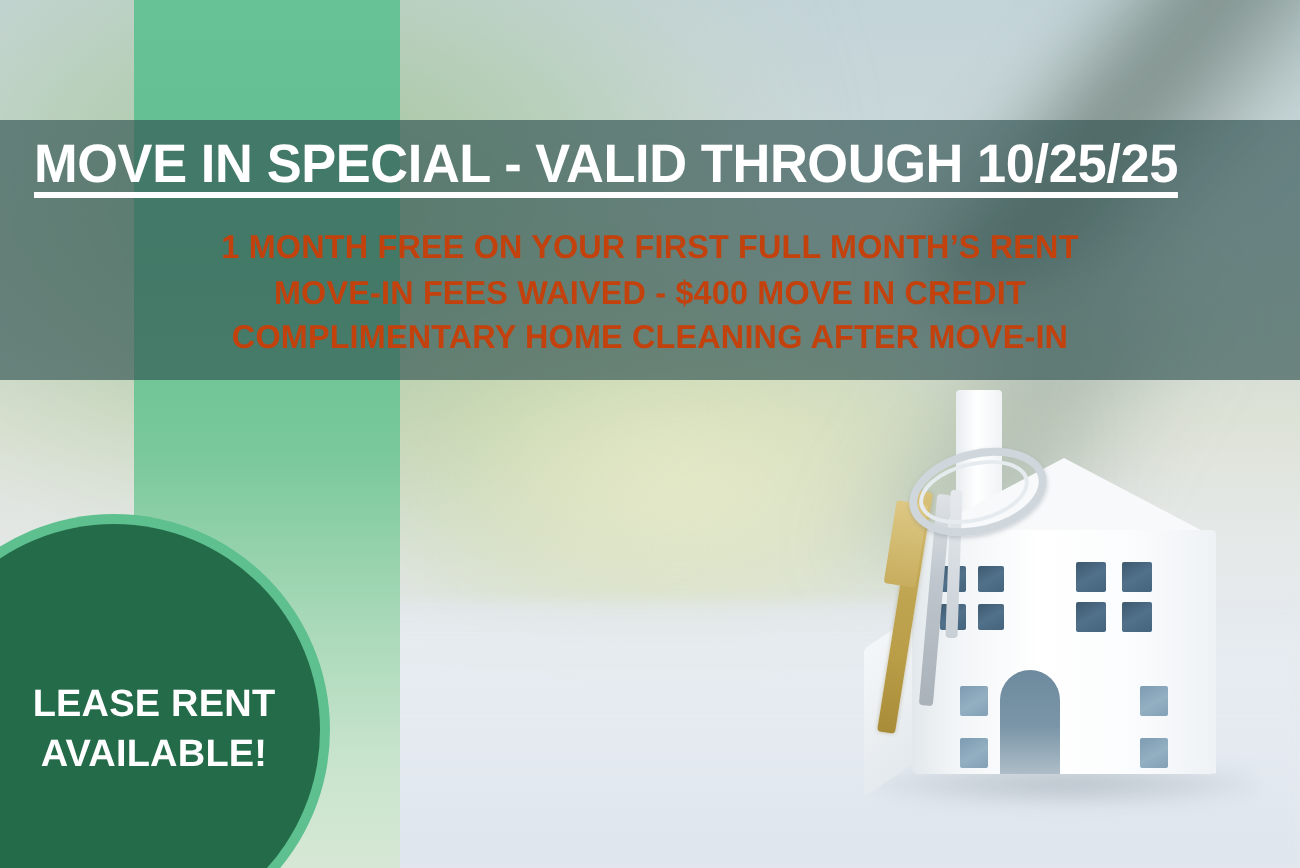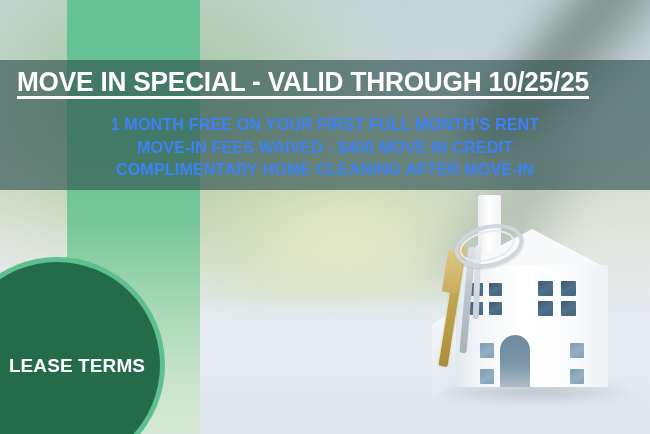--- a/index.html
+++ b/index.html
@@ -157,21 +157,21 @@
     white-space: nowrap;
     transform: scaleX(0.97);
     transform-origin: left center;
   }
   .sublines {
     position: absolute;
     left: 0;
     top: 113px;
     width: 650px;
     text-align: center;
-    color: #3b82f6;
+    color: #c2410c;
   }
   .subline {
     font-size: 16.5px;
     font-weight: bold;
     line-height: 22.5px;
     letter-spacing: 0.1px;
     white-space: nowrap;
     transform: scaleX(0.98);
   }
 
@@ -424,17 +424,18 @@
 
   <div class="sublines">
     <div class="subline">1 MONTH FREE ON YOUR FIRST FULL MONTH’S RENT</div>
     <div class="subline">MOVE-IN FEES WAIVED - $400 MOVE IN CREDIT</div>
     <div class="subline">COMPLIMENTARY HOME CLEANING AFTER MOVE-IN</div>
   </div>
 
   <div class="badge-ring"></div>
   <div class="badge">
     <div class="badge-text">
-      <div class="badge-line">LEASE TERMS</div>
+      <div class="badge-line">LEASE RENT</div>
+      <div class="badge-line">AVAILABLE!</div>
     </div>
   </div>
 
 </div>
 
 </body></html>

